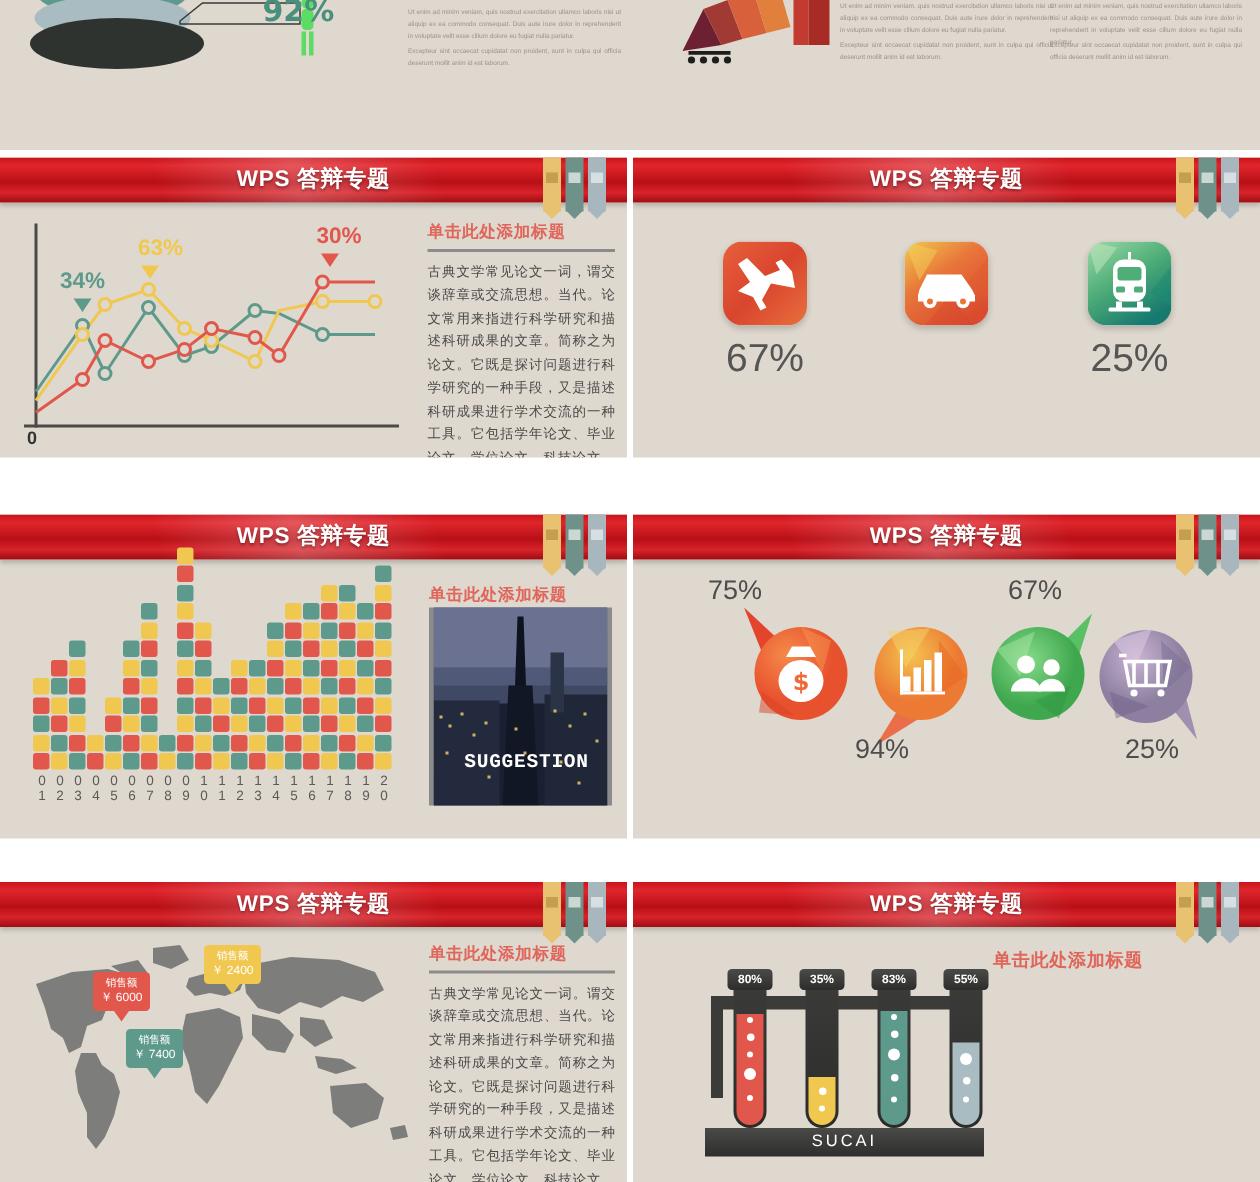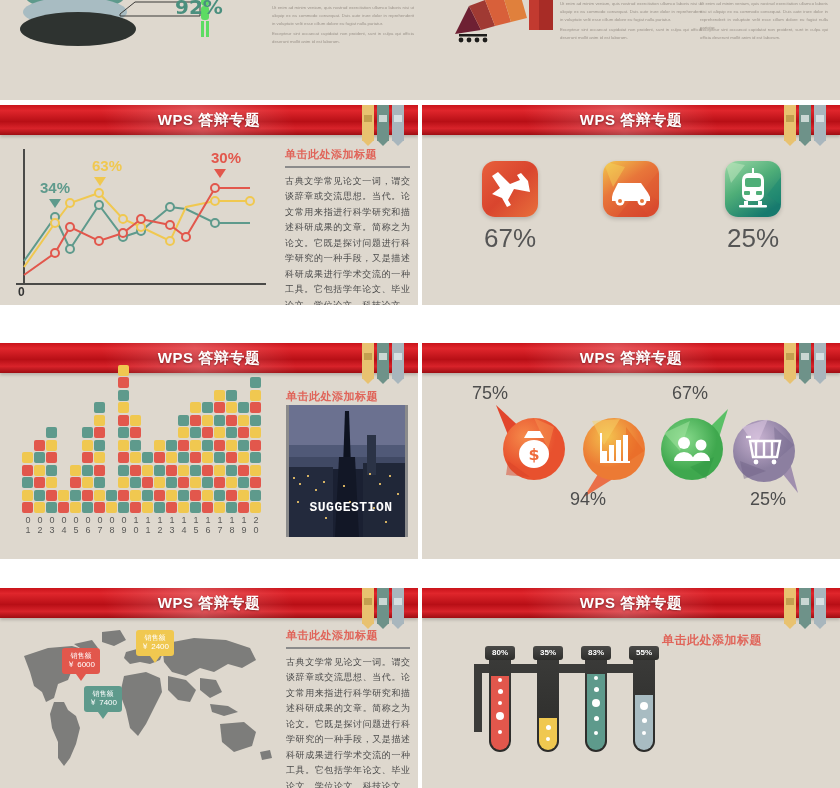--- a/index.html
+++ b/index.html
@@ -836,20 +836,21 @@
       </div>
 
       <div class="tube-cap" style="left:167px;top:14px;" data-name="tube-cap-4">55%</div>
       <div class="tube" style="left:171px;top:28px;" data-name="test-tube-4">
         <div class="tube-fill" style="background:#a8bcc2;height:60%;" data-name="tube-fill-4"></div>
         <div class="tube-dot" style="margin-left:-4px;width:8px;height:8px;bottom:42px;" data-name="bubble-dot"></div>
         <div class="tube-dot" style="margin-left:-2.5px;width:5px;height:5px;bottom:29px;" data-name="bubble-dot"></div>
         <div class="tube-dot" style="margin-left:-2px;width:4px;height:4px;bottom:17px;" data-name="bubble-dot"></div>
       </div>
 
+      <div class="ribbon-band" style="left:8px;top:120px;width:186px;" data-name="rack-label-banner">SUCAI</div>
     </div>
 
     <div class="textcol" data-name="text-panel" style="left:240px;top:44px;width:168px;">
       <div class="txt-title" data-name="panel-title" style="font-size:12px;">单击此处添加标题</div>
     </div>
   </div>
 
 </div>
 
 </body></html>

